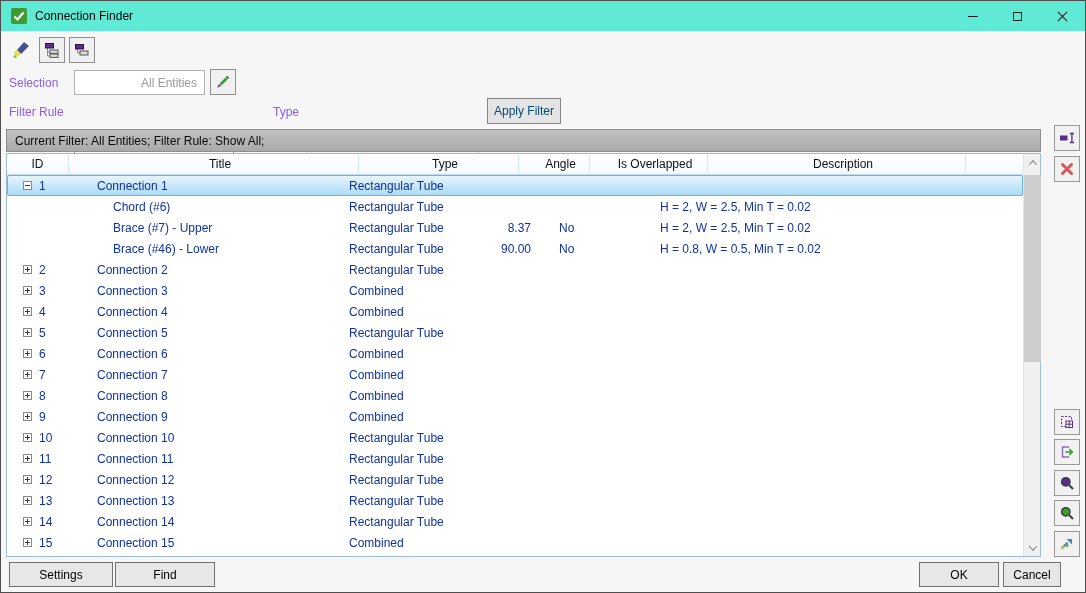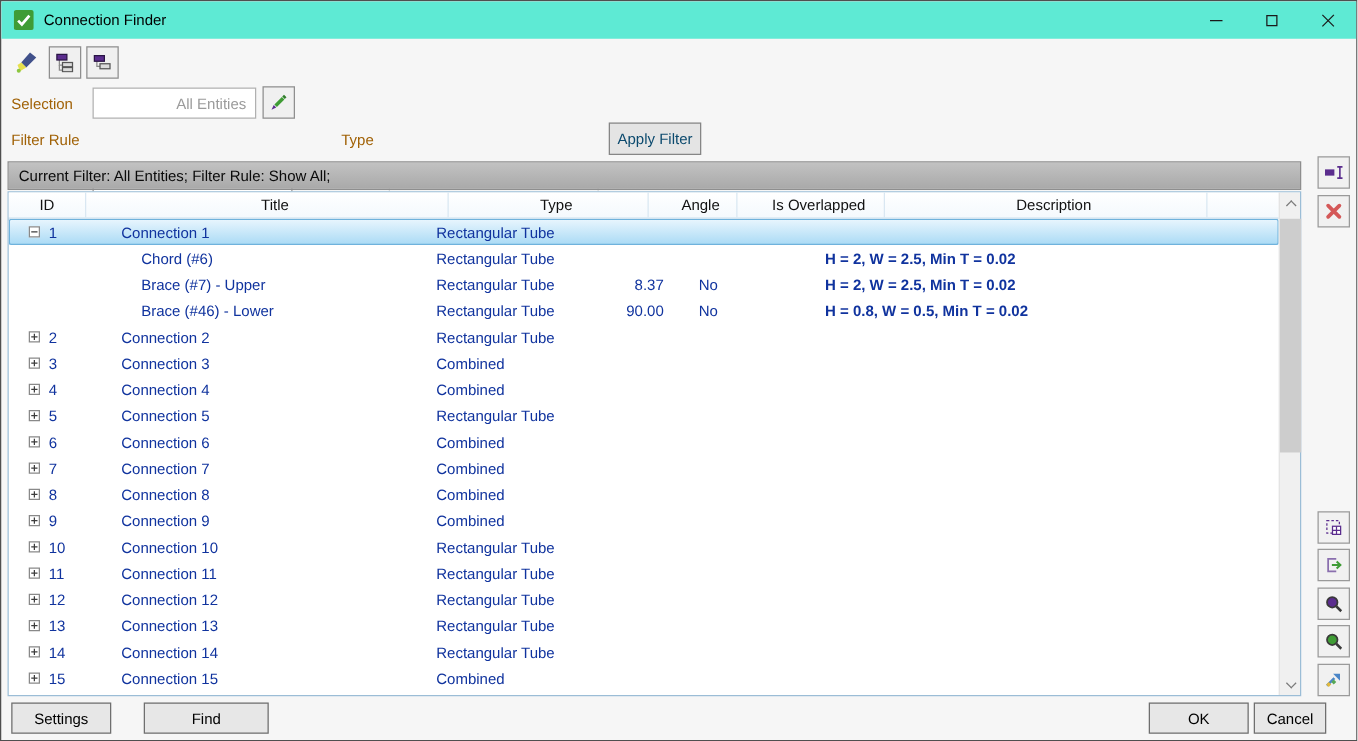--- a/index.html
+++ b/index.html
@@ -18,21 +18,21 @@
   .glyph-close{position:relative;width:11px;height:11px;}
   .glyph-close::before,.glyph-close::after{content:"";position:absolute;left:-1px;top:5px;width:13px;height:1px;background:#1a1a1a;}
   .glyph-close::before{transform:rotate(45deg);} .glyph-close::after{transform:rotate(-45deg);}
 
   
   .toolbar{position:absolute;top:36px;left:8px;display:flex;gap:4px;}
   .tool-flat{width:26px;height:26px;display:flex;align-items:center;justify-content:center;}
   .tool-btn{width:26px;height:26px;display:flex;align-items:center;justify-content:center;border:1px solid #8f8f8f;background:#f0f0f0;}
 
   
-  .lbl{position:absolute;color:#a16207;text-align:center;}
+  .lbl{position:absolute;color:#8b5cf6;text-align:center;}
   .selection-input{position:absolute;left:73px;top:69px;width:131px;height:25px;border:1px solid #b0b0b0;background:#fff;
                    text-align:right;padding:0 7px;font-family:"Liberation Sans",sans-serif;font-size:12px;color:#333;outline:none;}
   .selection-input::placeholder{color:#9b9b9b;}
   .pen-btn{position:absolute;left:209px;top:68px;width:26px;height:26px;border:1px solid #8f8f8f;background:#f0f0f0;
            display:flex;align-items:center;justify-content:center;}
   .combo{position:absolute;height:25px;border:1px solid #949494;background:#fff;display:flex;align-items:center;padding:0 8px;margin-top:48px;}
   .combo-rule{left:73px;top:98px;width:160px;}
   .combo-type{left:310px;top:98px;width:168px;border-color:#d6d6d6;background:#f5f5f5;}
   .chev{width:6px;height:6px;border-right:1.4px solid #555;border-bottom:1.4px solid #555;transform:rotate(45deg);
         margin-left:auto;margin-top:-3px;}
@@ -53,21 +53,21 @@
   .h-fill{flex:1;border-right:none;}
   .grid-row{display:flex;height:21px;align-items:center;color:#10339e;}
   .grid-row.selected{background:linear-gradient(#eaf6fe,#a9daf5);box-shadow:inset 0 0 0 1px #6fb2dc;border-radius:2px;}
   .cell{height:100%;display:flex;align-items:center;overflow:hidden;white-space:nowrap;}
   .cell-id{width:62px;padding-left:16px;gap:7px;}
   .cell-title{width:277px;padding-left:28px;}
   .cell-title.child{padding-left:44px;text-align:center;}
   .cell-type{width:147px;padding-left:3px;}
   .cell-angle{width:58px;justify-content:flex-end;padding-right:20px;}
   .cell-ov{width:105px;padding-left:8px;}
-  .cell-desc{flex:1;padding-left:4px;font-weight:bold;}
+  .cell-desc{flex:1;padding-left:4px;}
   .expander{position:relative;width:9px;height:9px;border:1px solid #898989;background:#fff;flex:0 0 auto;}
   .expander::before{content:"";position:absolute;left:1px;top:3px;width:5px;height:1px;background:#3c3c3c;}
   .expander.plus::after{content:"";position:absolute;left:3px;top:1px;width:1px;height:5px;background:#3c3c3c;}
 
   
   .scrollbar{position:absolute;top:0;right:0;bottom:0;width:17px;background:#f0f0f0;border-left:1px solid #e4e4e4;}
   .sb-btn{position:absolute;left:0;width:17px;height:17px;display:flex;align-items:center;justify-content:center;}
   .sb-up{top:0;} .sb-down{bottom:0;}
   .sb-chev{width:6px;height:6px;border-left:1.5px solid #7a7a7a;border-top:1.5px solid #7a7a7a;}
   .sb-up .sb-chev{transform:rotate(45deg) translate(1px,1px);}
@@ -416,18 +416,18 @@
   <div class="rt-btn" style="top:530px;">
     <svg width="16" height="16" viewBox="0 0 16 16">
       <path d="M2.5 12.5 L8.5 6.5" stroke="#4a86c8" stroke-width="2"></path>
       <path d="M7 3.5 L12.5 3.5 L12.5 9" fill="none" stroke="#4a86c8" stroke-width="0"></path>
       <polygon points="7.5,3 13,3 13,8.5" fill="#4a86c8"></polygon>
       <path d="M2 11.5 l2-2 2 2 -2 2z" fill="#e3b93c"></path>
       <path d="M6 9.5 l2-2 2 2 -2 2z" fill="#57a857"></path>
     </svg>
   </div>
 
-  <div class="btn" style="left:8px;top:561px;width:80px;">Settings</div>
+  <div class="btn" style="left:8px;top:561px;width:104px;">Settings</div>
   <div class="btn" style="left:114px;top:561px;width:100px;">Find</div>
   <div class="btn" style="left:918px;top:561px;width:80px;">OK</div>
   <div class="btn" style="left:1002px;top:561px;width:58px;">Cancel</div>
 
 </div>
 
 </body></html>

